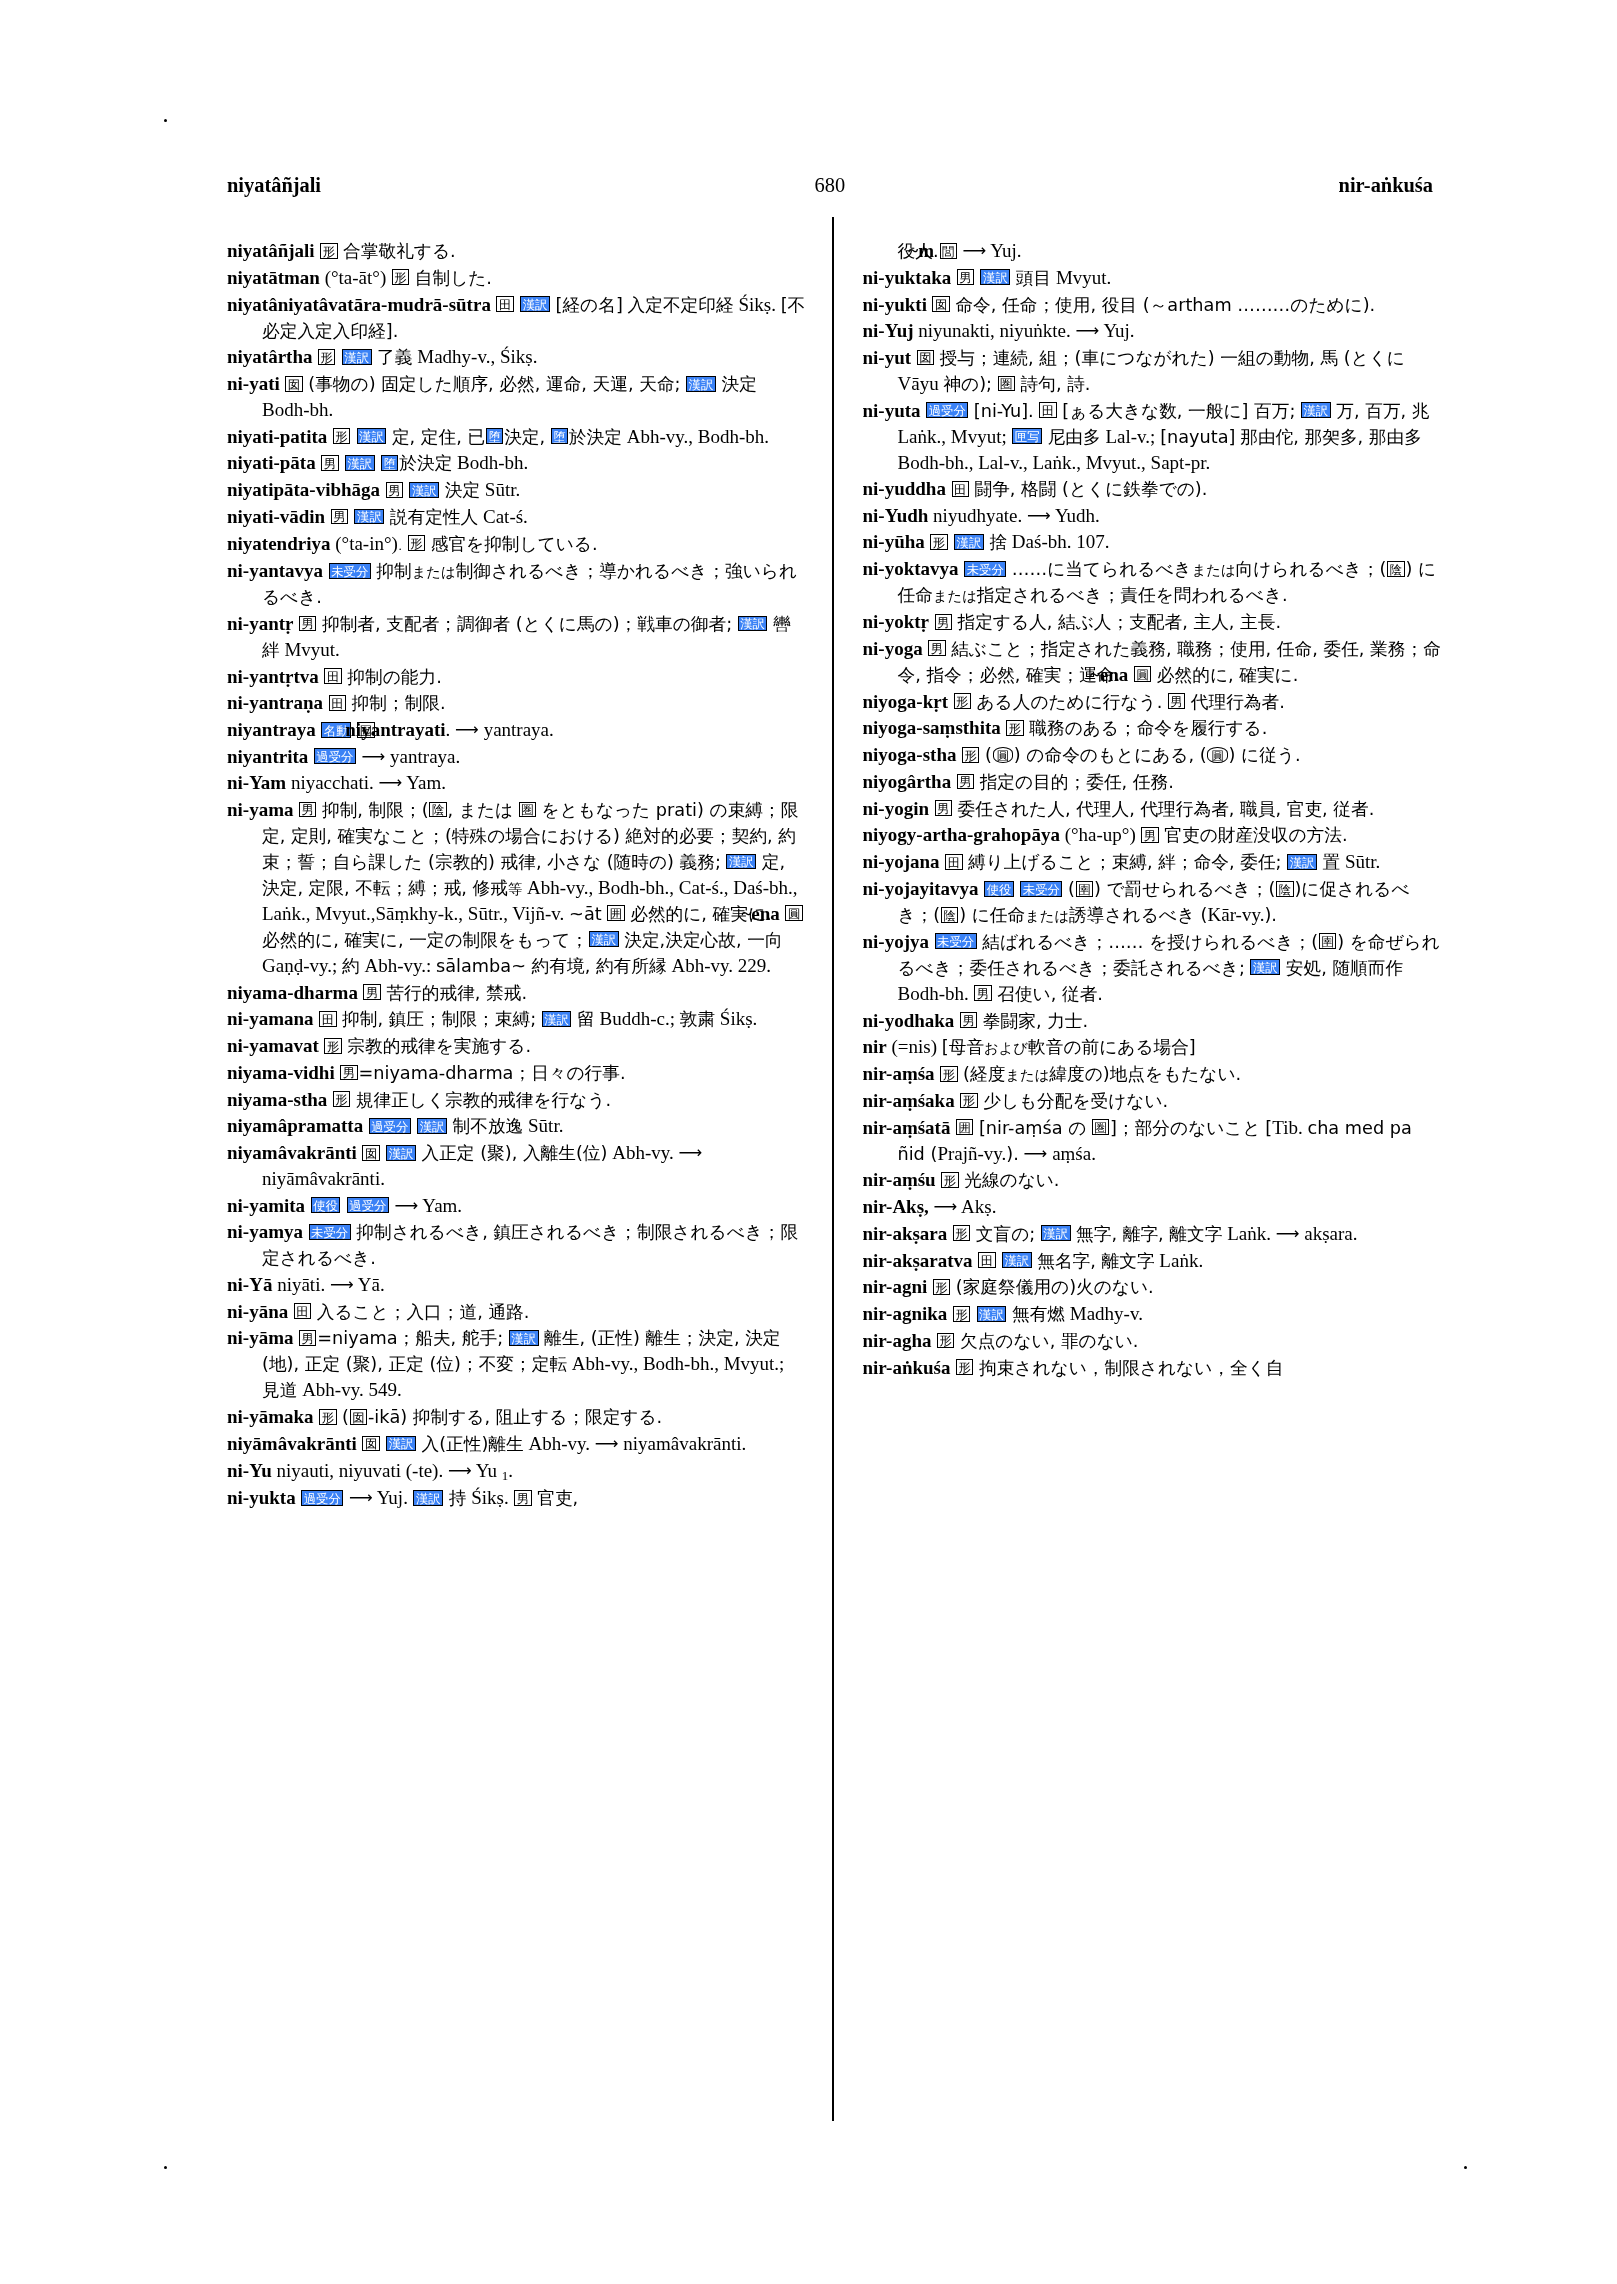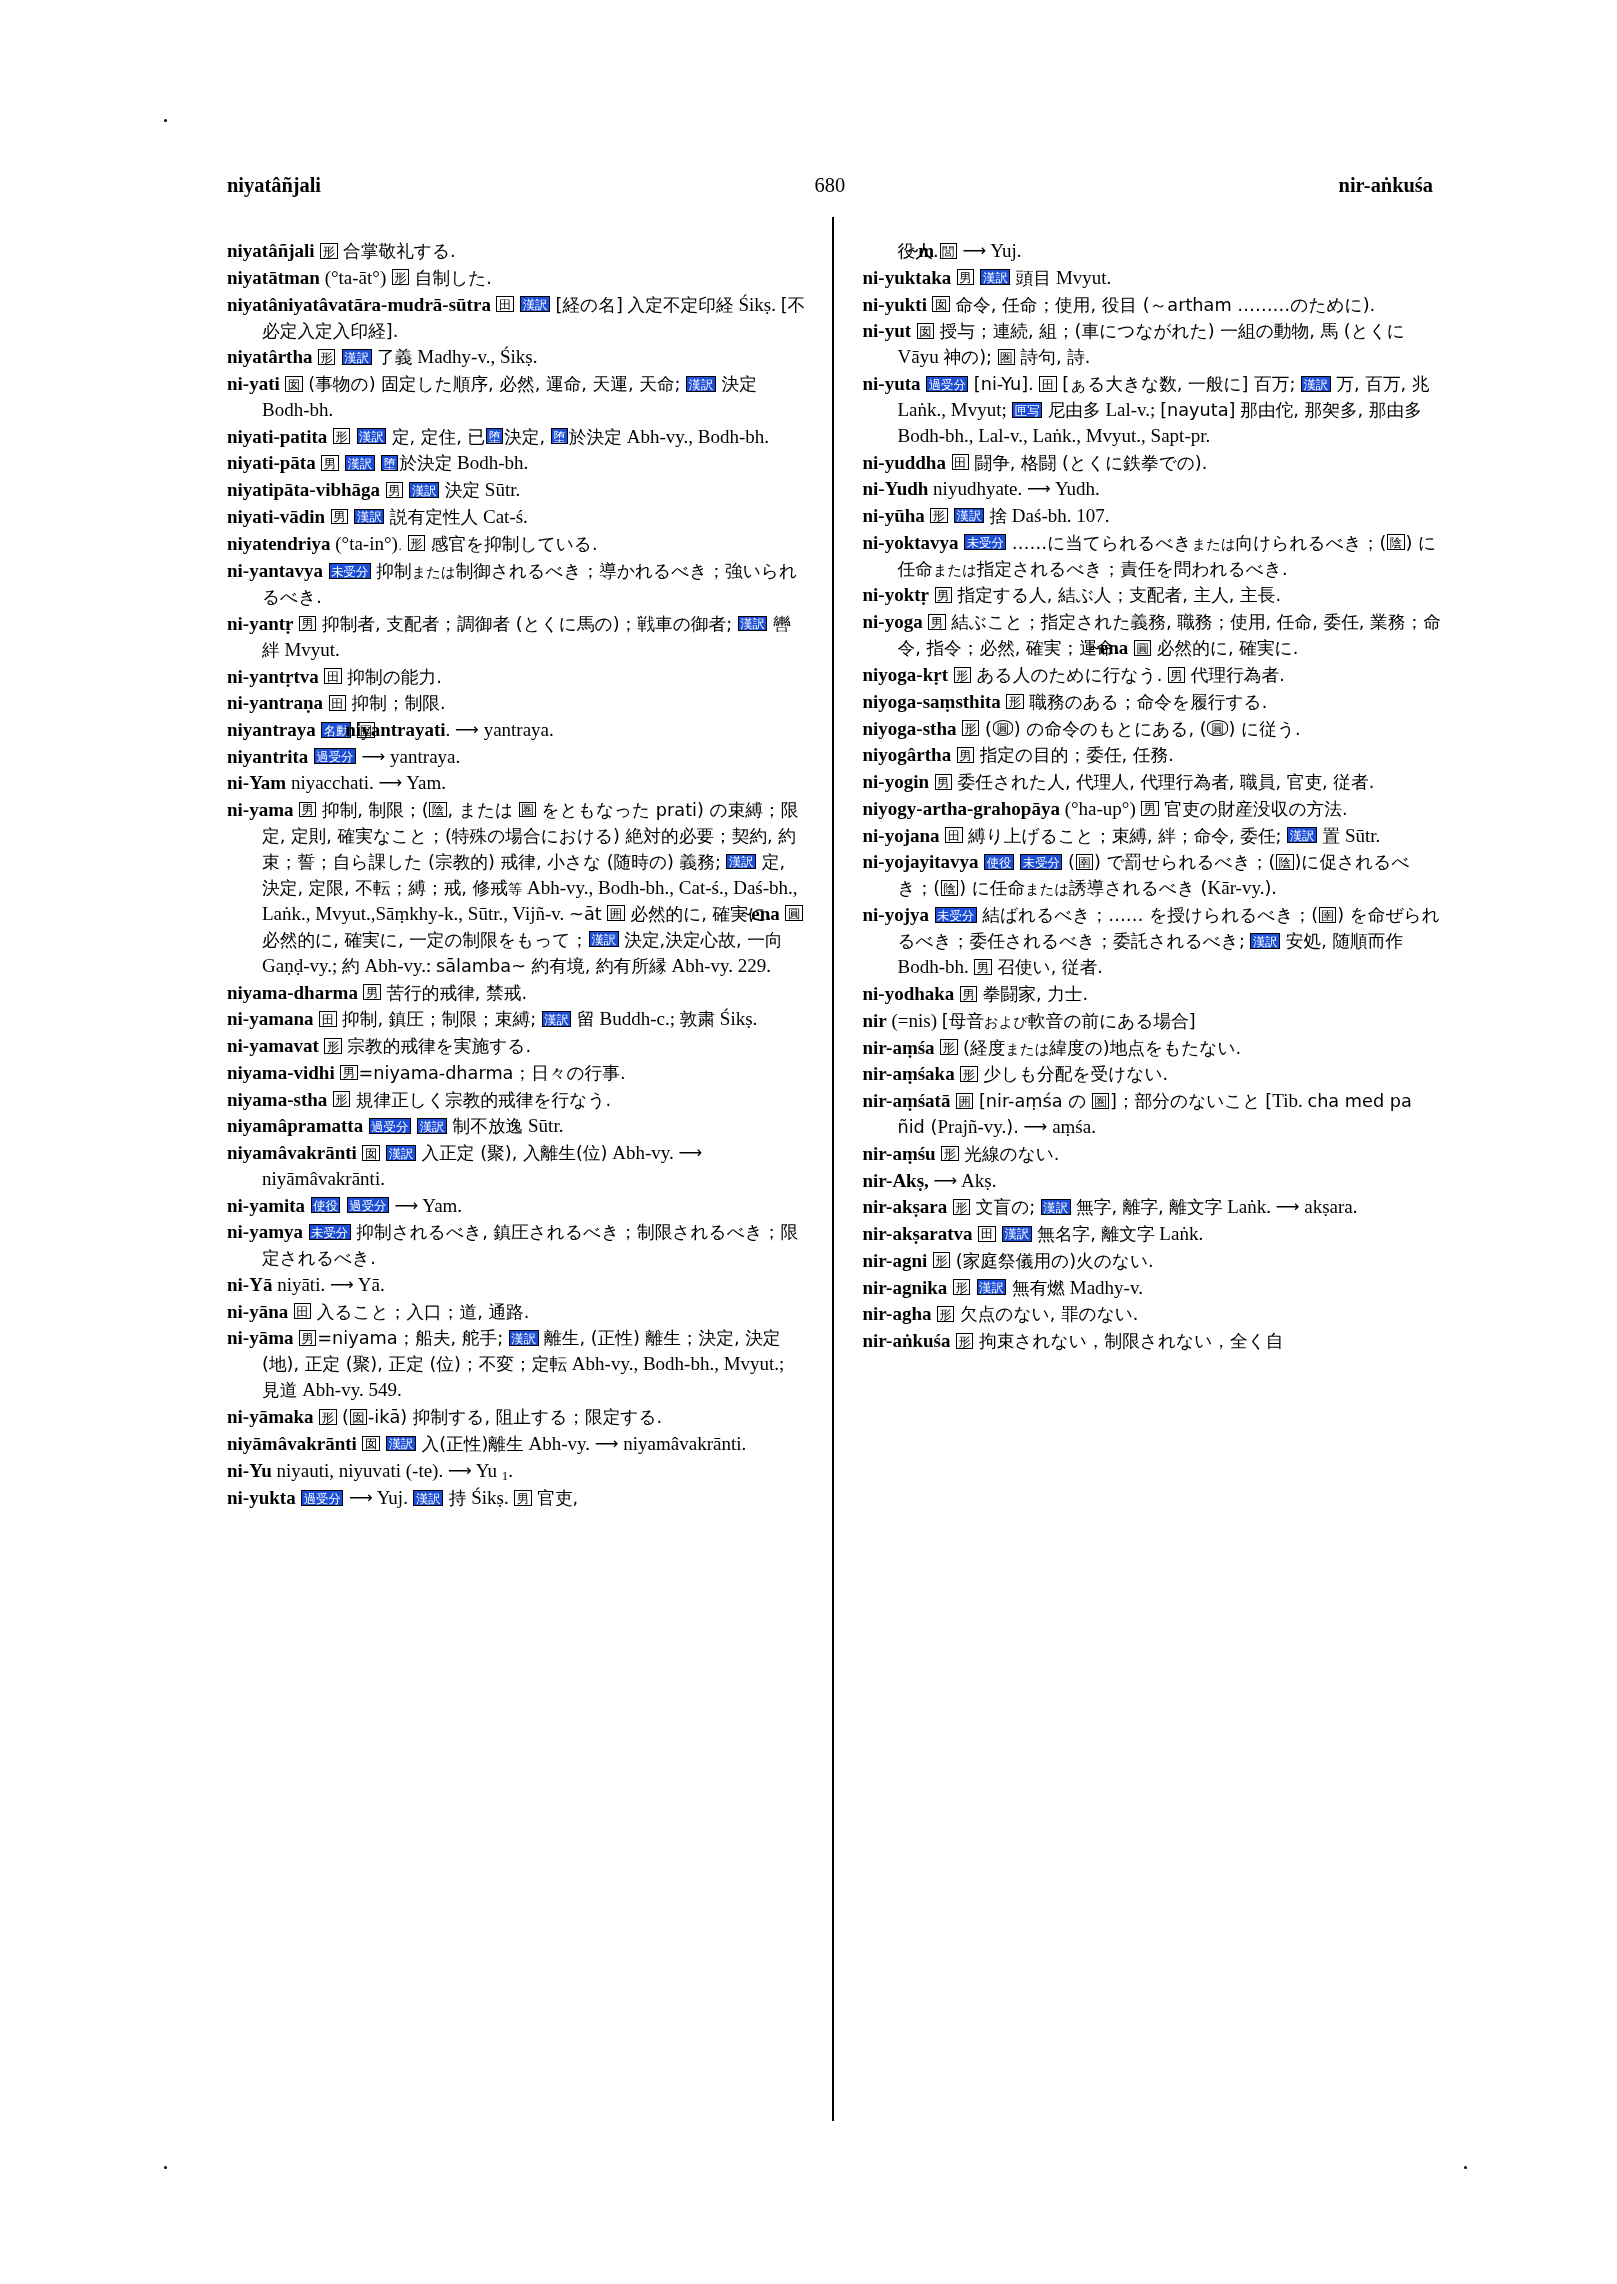--- a/index.html
+++ b/index.html
@@ -73,21 +73,21 @@
     font-family:"DejaVu Sans", sans-serif;
     font-size:12.4px;
     line-height:1.05;
     border:1.2px solid #000;
     padding:0.8px 1.5px 0 1.5px;
     vertical-align:1.5px;
     margin:0 0.8px;
     white-space:nowrap;
   }
   .tag.neg{
-    background:#1d4ed8;
+    background:#3b82f6;
     color:#fff;
     border-color:#000;
   }
   .tag.rnd{
     border-radius:50%/40%;
     padding:0.8px 3px 0 3px;
   }
   .arrow{
     font-family:"DejaVu Sans", sans-serif;
     font-size:16.6px;
@@ -149,20 +149,21 @@
         <p class="entry"><span class="hw">ni-yāma</span> <span class="tag">男</span><span class="jp">=niyama；船夫, 舵手;</span> <span class="tag neg">漢訳</span> <span class="jp">離生, (正性) 離生；決定, 決定 (地), 正定 (聚), 正定 (位)；不変；定転</span> <span class="it">Abh-vy., Bodh-bh., Mvyut.;</span> <span class="jp">見道</span> <span class="it">Abh-vy.</span> 549.</p>
         <p class="entry"><span class="hw">ni-yāmaka</span> <span class="tag">形</span> <span class="jp">(</span><span class="tag">囡</span><span class="jp">-ikā) 抑制する, 阻止する；限定する.</span></p>
         <p class="entry"><span class="hw">niyāmâvakrānti</span> <span class="tag">囡</span> <span class="tag neg">漢訳</span> <span class="jp">入(正性)離生</span> <span class="it">Abh-vy.</span> <span class="arrow">⟶</span> niyamâvakrānti.</p>
         <p class="entry"><span class="hw">ni-Yu</span> niyauti, niyuvati (-te). <span class="arrow">⟶</span> Yu <span class="sub">1</span>.</p>
         <p class="entry"><span class="hw">ni-yukta</span> <span class="tag neg">過受分</span> <span class="arrow">⟶</span> Yuj. <span class="tag neg">漢訳</span> <span class="jp">持</span> <span class="it">Śikṣ.</span> <span class="tag">男</span> <span class="jp">官吏,</span></p>
       </div>
     <div class="col" id="col-right">
         <p class="entry"><span class="jp">役人.</span> <span class="hw">~m</span> <span class="tag">閭</span> <span class="arrow">⟶</span> Yuj.</p>
         <p class="entry"><span class="hw">ni-yuktaka</span> <span class="tag">男</span> <span class="tag neg">漢訳</span> <span class="jp">頭目</span> <span class="it">Mvyut.</span></p>
         <p class="entry"><span class="hw">ni-yukti</span> <span class="tag">囡</span> <span class="jp">命令, 任命；使用, 役目 (～artham ………のために).</span></p>
+        <p class="entry"><span class="hw">ni-Yuj</span> niyunakti, niyuṅkte. <span class="arrow">⟶</span> Yuj.</p>
         <p class="entry"><span class="hw">ni-yut</span> <span class="tag">囡</span> <span class="jp">授与；連続, 組；(車につながれた) 一組の動物, 馬 (とくに</span> <span class="it">Vāyu</span> <span class="jp">神の);</span> <span class="tag">圏</span> <span class="jp">詩句, 詩.</span></p>
         <p class="entry"><span class="hw">ni-yuta</span> <span class="tag neg">過受分</span> <span class="jp">[ni-Yu].</span> <span class="tag">田</span> <span class="jp">[ぁる大きな数, 一般に] 百万;</span> <span class="tag neg">漢訳</span> <span class="jp">万, 百万, 兆</span> <span class="it">Laṅk., Mvyut;</span> <span class="tag neg">匣写</span> <span class="jp">尼由多</span> <span class="it">Lal-v.;</span> <span class="jp">[nayuta]</span> <span class="jp">那由佗, 那㚙多, 那由多</span> <span class="it">Bodh-bh., Lal-v., Laṅk., Mvyut., Sapt-pr.</span></p>
         <p class="entry"><span class="hw">ni-yuddha</span> <span class="tag">田</span> <span class="jp">闘争, 格闘 (とくに鉄拳での).</span></p>
         <p class="entry"><span class="hw">ni-Yudh</span> niyudhyate. <span class="arrow">⟶</span> Yudh.</p>
         <p class="entry"><span class="hw">ni-yūha</span> <span class="tag">形</span> <span class="tag neg">漢訳</span> <span class="jp">捨</span> <span class="it">Daś-bh.</span> 107.</p>
         <p class="entry"><span class="hw">ni-yoktavya</span> <span class="tag neg">未受分</span> <span class="jp">……に当てられるべき</span><span class="jp" style="font-size:14.3px">または</span><span class="jp">向けられるべき；(</span><span class="tag">陰</span><span class="jp">) に任命</span><span class="jp" style="font-size:14.3px">または</span><span class="jp">指定されるべき；責任を問われるべき.</span></p>
         <p class="entry"><span class="hw">ni-yoktṛ</span> <span class="tag">男</span> <span class="jp">指定する人, 結ぶ人；支配者, 主人, 主長.</span></p>
         <p class="entry"><span class="hw">ni-yoga</span> <span class="tag">男</span> <span class="jp">結ぶこと；指定された義務, 職務；使用, 任命, 委任, 業務；命令, 指令；必然, 確実；運命.</span> <span class="hw">~ena</span> <span class="tag">圓</span> <span class="jp">必然的に, 確実に.</span></p>
         <p class="entry"><span class="hw">niyoga-kṛt</span> <span class="tag">形</span> <span class="jp">ある人のために行なう.</span> <span class="tag">男</span> <span class="jp">代理行為者.</span></p>
         <p class="entry"><span class="hw">niyoga-saṃsthita</span> <span class="tag">形</span> <span class="jp">職務のある；命令を履行する.</span></p>

